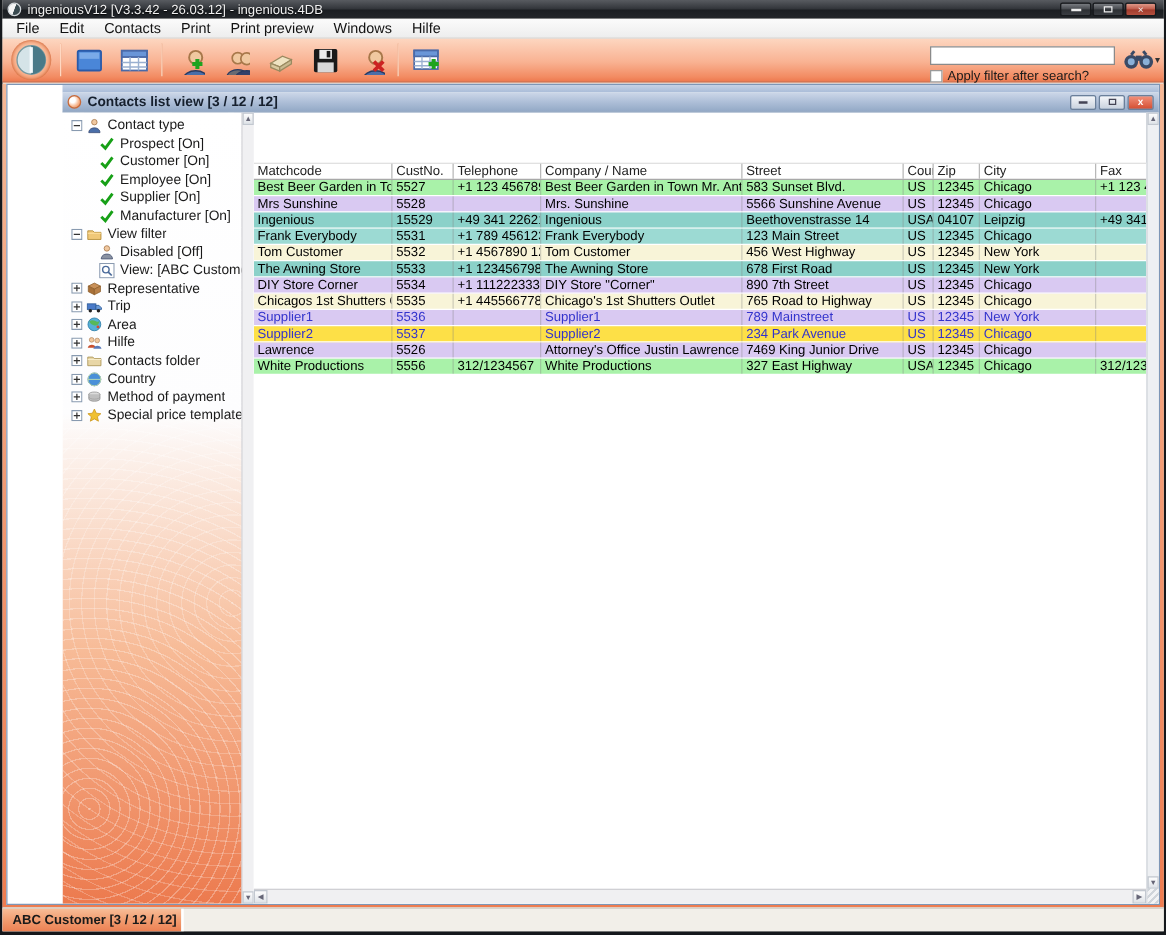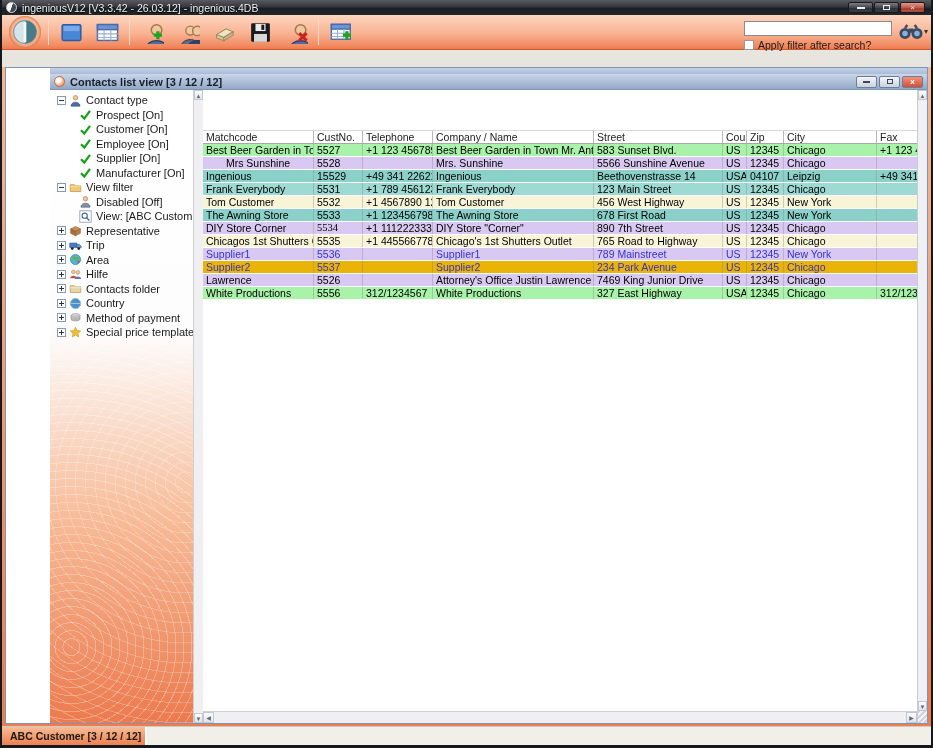--- a/index.html
+++ b/index.html
@@ -104,20 +104,29 @@
   <div class="titlebar">
     <span class="app-icon"></span>
     <span class="titlebar-text">ingeniousV12 [V3.3.42 - 26.03.12] - ingenious.4DB</span>
     <span class="win-controls">
       <span class="win-btn"><span class="dash"></span></span>
       <span class="win-btn"><span class="box"></span></span>
       <span class="win-btn close">×</span>
     </span>
   </div>
 
+  <div class="menubar">
+      <span class="menu-item">File</span>
+      <span class="menu-item">Edit</span>
+      <span class="menu-item">Contacts</span>
+      <span class="menu-item">Print</span>
+      <span class="menu-item">Print preview</span>
+      <span class="menu-item">Windows</span>
+      <span class="menu-item">Hilfe</span>
+    </div>
 
   <div class="toolbar">
     <span class="tb-icons" style="display:flex;align-items:center;">
         <span class="tb-btn logo">
           <svg viewBox="0 0 24 24">
             <circle cx="12" cy="12" r="10.5" fill="#d5e4e8" stroke="#7a9aa0"></circle>
             <path d="M12 1.5 a10.5 10.5 0 0 1 0 21 z" fill="#4a7a88"></path>
             <rect x="10.8" y="2.5" width="2.4" height="19" fill="#f4fafc"></rect>
           </svg>
         </span>
@@ -468,21 +477,21 @@
                 <div class="td" style="width: 49px;">5527</div>
                 <div class="td" style="width: 70px;">+1 123 456789</div>
                 <div class="td" style="width: 161px;">Best Beer Garden in Town Mr. Anton Mil</div>
                 <div class="td" style="width: 129px;">583 Sunset Blvd.</div>
                 <div class="td" style="width: 24px;">US</div>
                 <div class="td" style="width: 37px;">12345</div>
                 <div class="td" style="width: 93px;">Chicago</div>
                 <div class="td" style="width: 86px;">+1 123 456780</div>
               </div>
               <div class="tr" style="background: rgb(217, 201, 242); color: rgb(0, 0, 0);">
-                <div class="td" style="width: 111px; text-align: center;">Mrs Sunshine</div>
+                <div class="td" style="width: 111px;">Mrs Sunshine</div>
                 <div class="td" style="width: 49px;">5528</div>
                 <div class="td" style="width: 70px;"></div>
                 <div class="td" style="width: 161px;">Mrs. Sunshine</div>
                 <div class="td" style="width: 129px;">5566 Sunshine Avenue</div>
                 <div class="td" style="width: 24px;">US</div>
                 <div class="td" style="width: 37px;">12345</div>
                 <div class="td" style="width: 93px;">Chicago</div>
                 <div class="td" style="width: 86px;"></div>
               </div>
               <div class="tr" style="background: rgb(139, 209, 201); color: rgb(0, 0, 0);">
@@ -524,21 +533,21 @@
                 <div class="td" style="width: 70px;">+1 123456798</div>
                 <div class="td" style="width: 161px;">The Awning Store</div>
                 <div class="td" style="width: 129px;">678 First Road</div>
                 <div class="td" style="width: 24px;">US</div>
                 <div class="td" style="width: 37px;">12345</div>
                 <div class="td" style="width: 93px;">New York</div>
                 <div class="td" style="width: 86px;"></div>
               </div>
               <div class="tr" style="background: rgb(217, 201, 242); color: rgb(0, 0, 0);">
                 <div class="td" style="width: 111px;">DIY Store Corner</div>
-                <div class="td" style="width: 49px; font-family: Liberation Serif, serif;">5534</div>
+                <div class="td" style="width: 49px;">5534</div>
                 <div class="td" style="width: 70px;">+1 111222333</div>
                 <div class="td" style="width: 161px;">DIY Store "Corner"</div>
                 <div class="td" style="width: 129px;">890 7th Street</div>
                 <div class="td" style="width: 24px;">US</div>
                 <div class="td" style="width: 37px;">12345</div>
                 <div class="td" style="width: 93px;">Chicago</div>
                 <div class="td" style="width: 86px;"></div>
               </div>
               <div class="tr" style="background: rgb(248, 244, 216); color: rgb(0, 0, 0);">
                 <div class="td" style="width: 111px;">Chicagos 1st Shutters Outlet</div>
@@ -555,21 +564,21 @@
                 <div class="td" style="width: 111px;">Supplier1</div>
                 <div class="td" style="width: 49px;">5536</div>
                 <div class="td" style="width: 70px;"></div>
                 <div class="td" style="width: 161px;">Supplier1</div>
                 <div class="td" style="width: 129px;">789 Mainstreet</div>
                 <div class="td" style="width: 24px;">US</div>
                 <div class="td" style="width: 37px;">12345</div>
                 <div class="td" style="width: 93px;">New York</div>
                 <div class="td" style="width: 86px;"></div>
               </div>
-              <div class="tr" style="background: #eab308; color: rgb(51, 51, 204);">
+              <div class="tr" style="background: #fde047; color: rgb(51, 51, 204);">
                 <div class="td" style="width: 111px;">Supplier2</div>
                 <div class="td" style="width: 49px;">5537</div>
                 <div class="td" style="width: 70px;"></div>
                 <div class="td" style="width: 161px;">Supplier2</div>
                 <div class="td" style="width: 129px;">234 Park Avenue</div>
                 <div class="td" style="width: 24px;">US</div>
                 <div class="td" style="width: 37px;">12345</div>
                 <div class="td" style="width: 93px;">Chicago</div>
                 <div class="td" style="width: 86px;"></div>
               </div>

